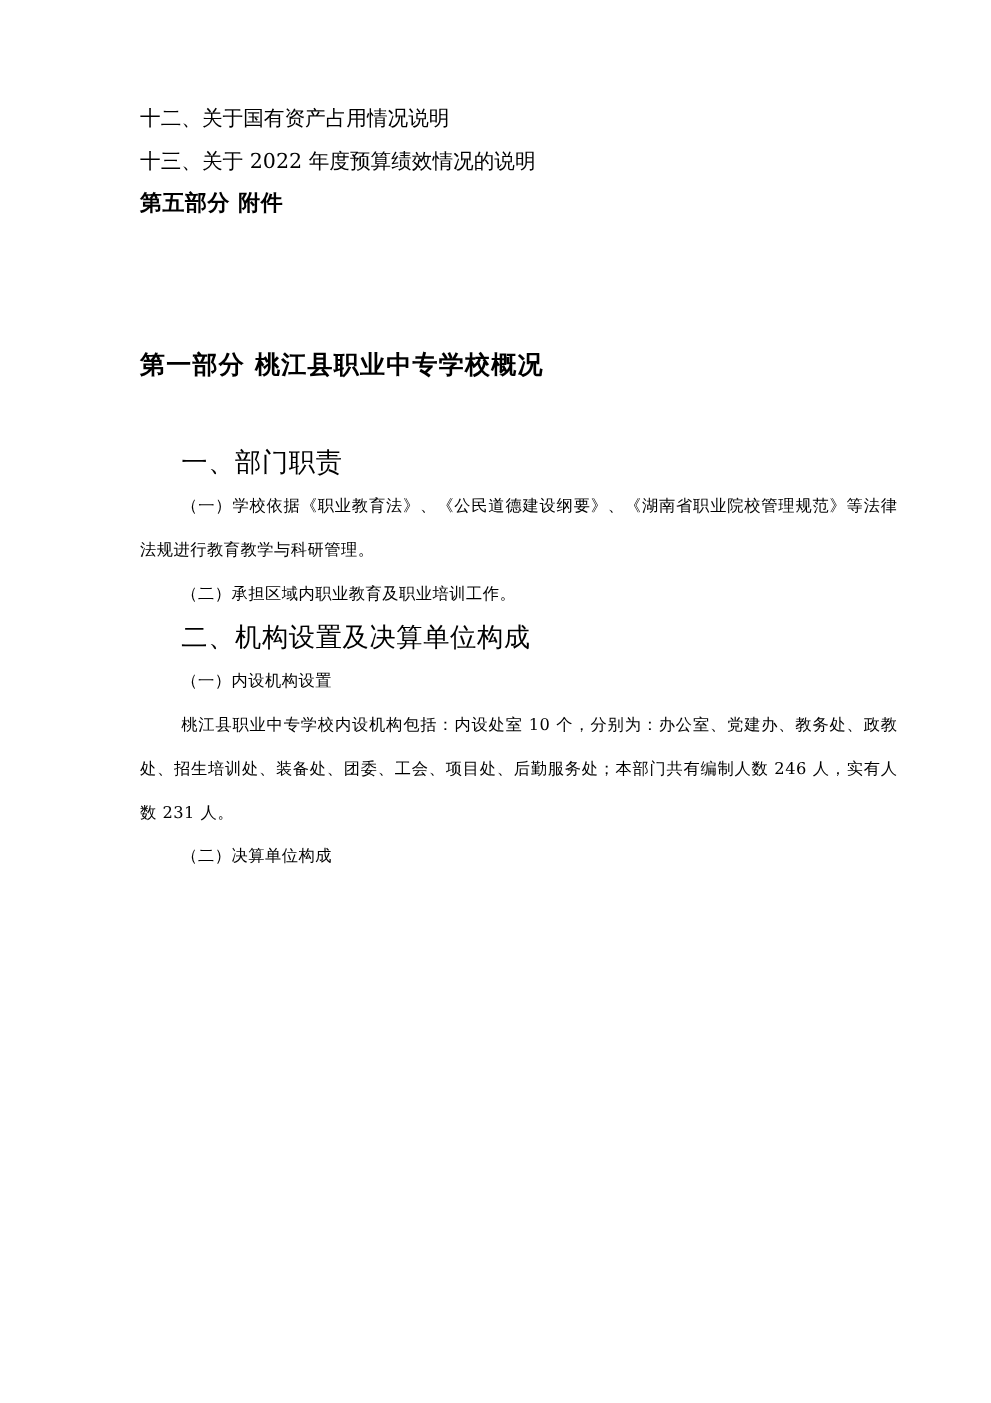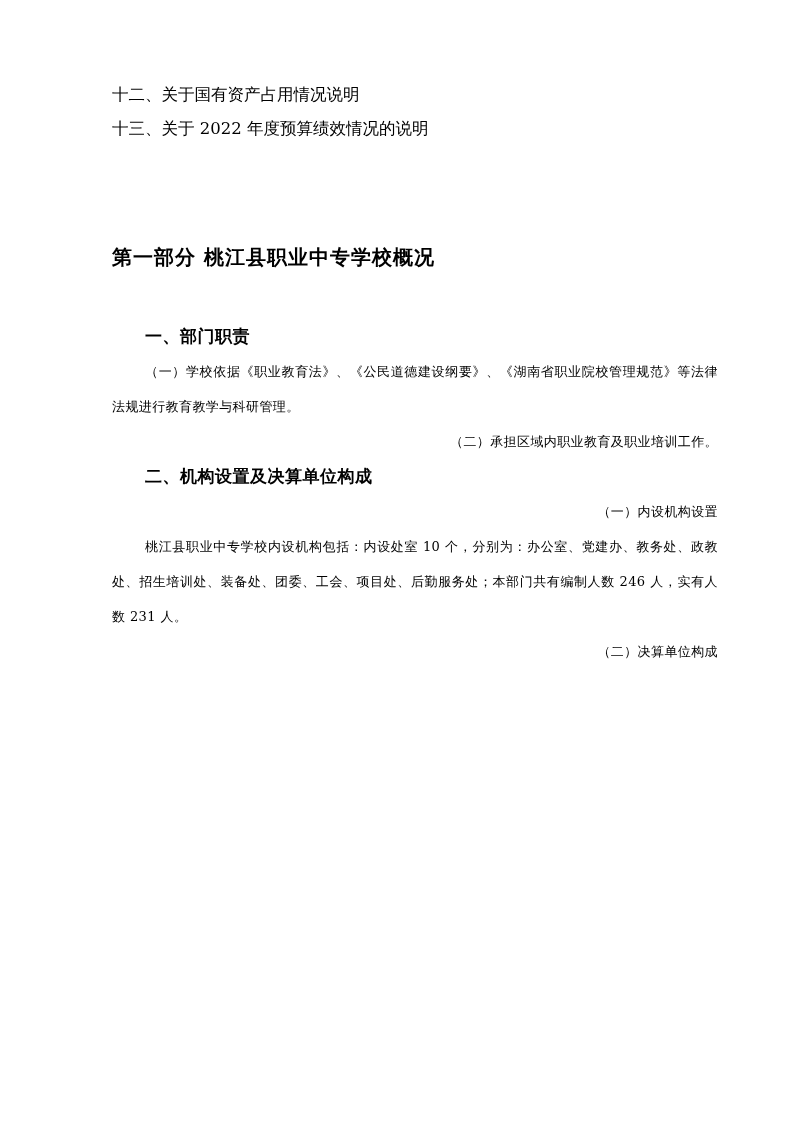--- a/index.html
+++ b/index.html
@@ -43,46 +43,48 @@
     font-weight: bold;
     font-size: 20px;
     letter-spacing: 1px;
     margin-top: 2px;
     margin-bottom: 0;
   }
   .spacer-mid {
     height: 48px;
   }
   .heading {
-    font-weight: bold;
-    font-size: 17px;
+    font-weight: normal;
+    font-size: 21px;
     line-height: 35px;
     text-indent: 33px;
     letter-spacing: 0.5px;
   }
   .para {
     font-size: 13px;
     line-height: 35px;
     text-indent: 33px;
     text-align: justify;
     text-justify: inter-ideograph;
     letter-spacing: 0.4px;
   }
   .para.nojust {
-    text-align: right;
+    text-align: left;
+    font-family: Liberation Mono, monospace;
   }
 </style>
 </head>
 <body>
 
 <div class="page">
 
   <div>
     <div class="toc-line">十二、关于国有资产占用情况说明</div>
     <div class="toc-line">十三、关于 2022 年度预算绩效情况的说明</div>
+    <div class="toc-line bold">第五部分  附件</div>
   </div>
 
   <div class="spacer-big"></div>
 
   <div class="part-title">第一部分  桃江县职业中专学校概况</div>
 
   <div class="spacer-mid"></div>
 
   <div>
     <div class="heading">一、部门职责</div>

